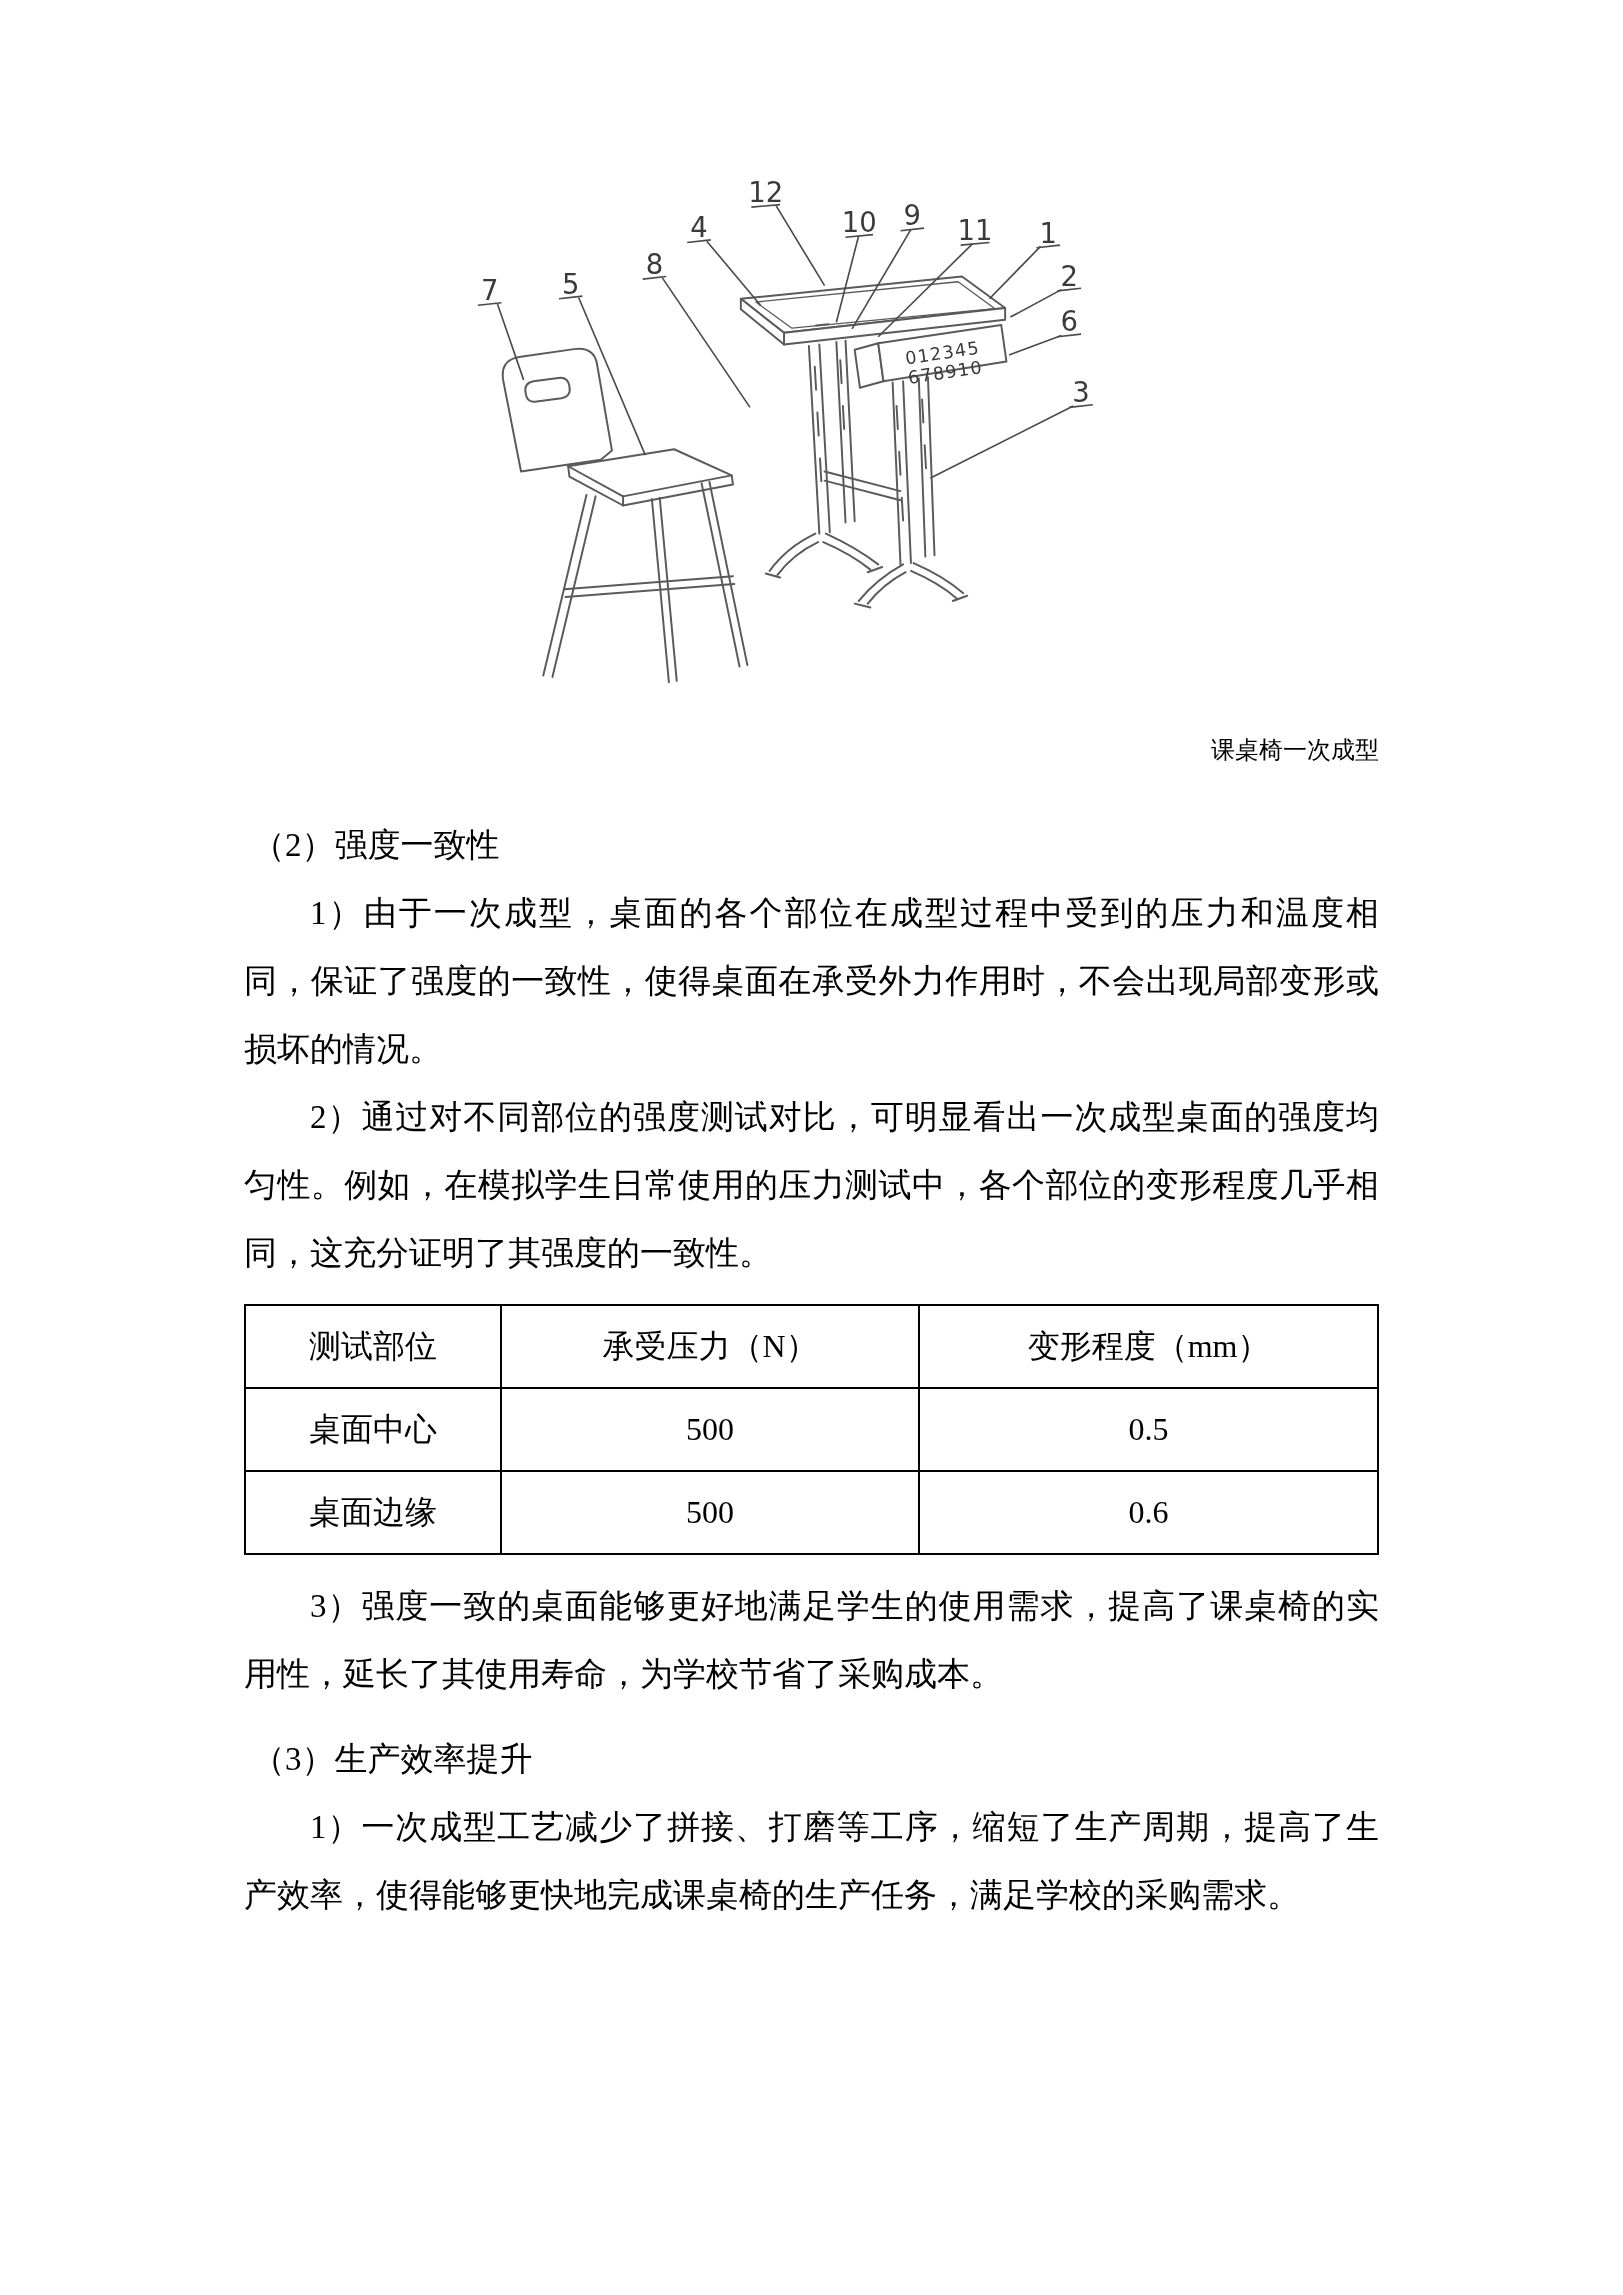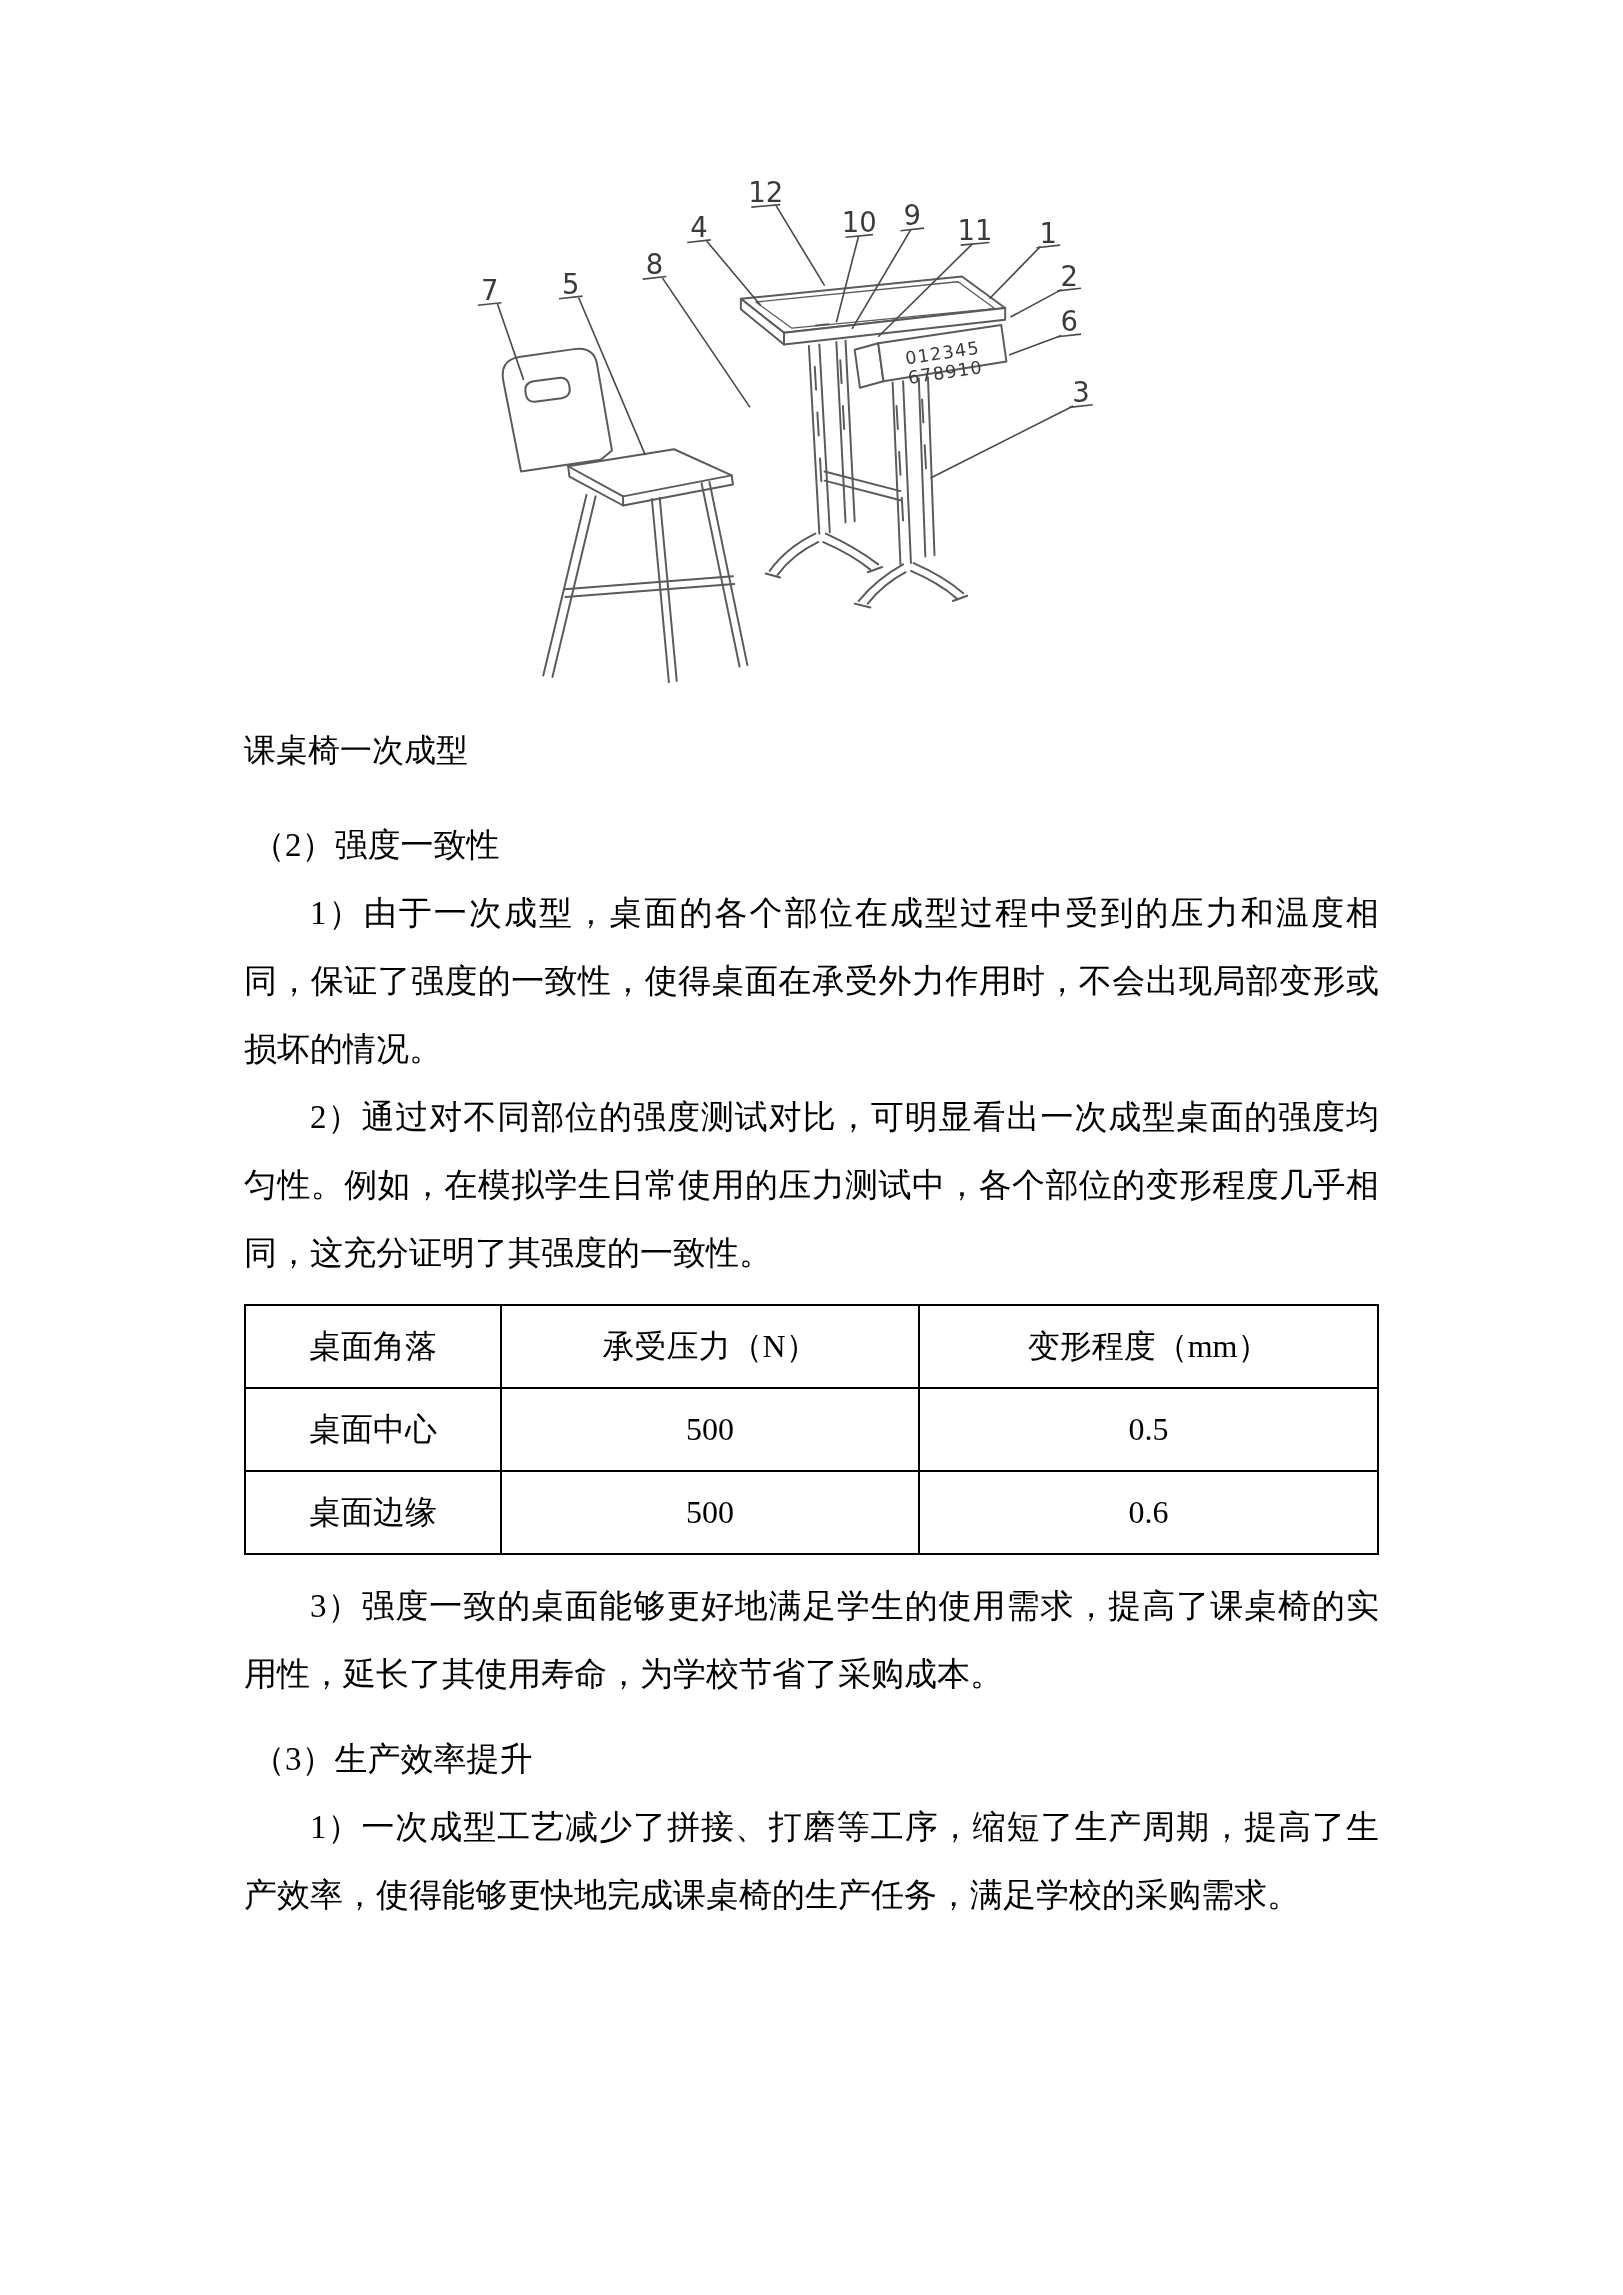--- a/index.html
+++ b/index.html
@@ -20,22 +20,22 @@
     height: 2295px;
     padding: 164px 244px 0 244px;
   }
   .figure-wrap {
     text-align: center;
   }
   .figure-svg {
     display: inline-block;
   }
   .figure-caption {
-    text-align: left;
-    font-size: 32px;
+    text-align: right;
+    font-size: 24px;
     line-height: 47px;
     margin-top: 18.3px;
   }
   .heading {
     font-size: 33px;
     line-height: 68px;
     margin-top: 37px;
     margin-left: 8px;
   }
   .heading.tight {
@@ -196,21 +196,21 @@
   <p class="para">2）通过对不同部位的强度测试对比，可明显看出一次成型桌面的强度均匀性。例如，在模拟学生日常使用的压力测试中，各个部位的变形程度几乎相同，这充分证明了其强度的一致性。</p>
 
   <table class="data-table">
     <colgroup>
       <col class="col1">
         <col class="col2">
         <col class="col3">
     </colgroup>
     <tbody>
       <tr>
-        <td>桌面角落</td>
+        <td>测试部位</td>
         <td>承受压力（N）</td>
         <td>变形程度（mm）</td>
       </tr>
       <tr>
         <td>桌面中心</td>
         <td>500</td>
         <td>0.5</td>
       </tr>
       <tr>
         <td>桌面边缘</td>

